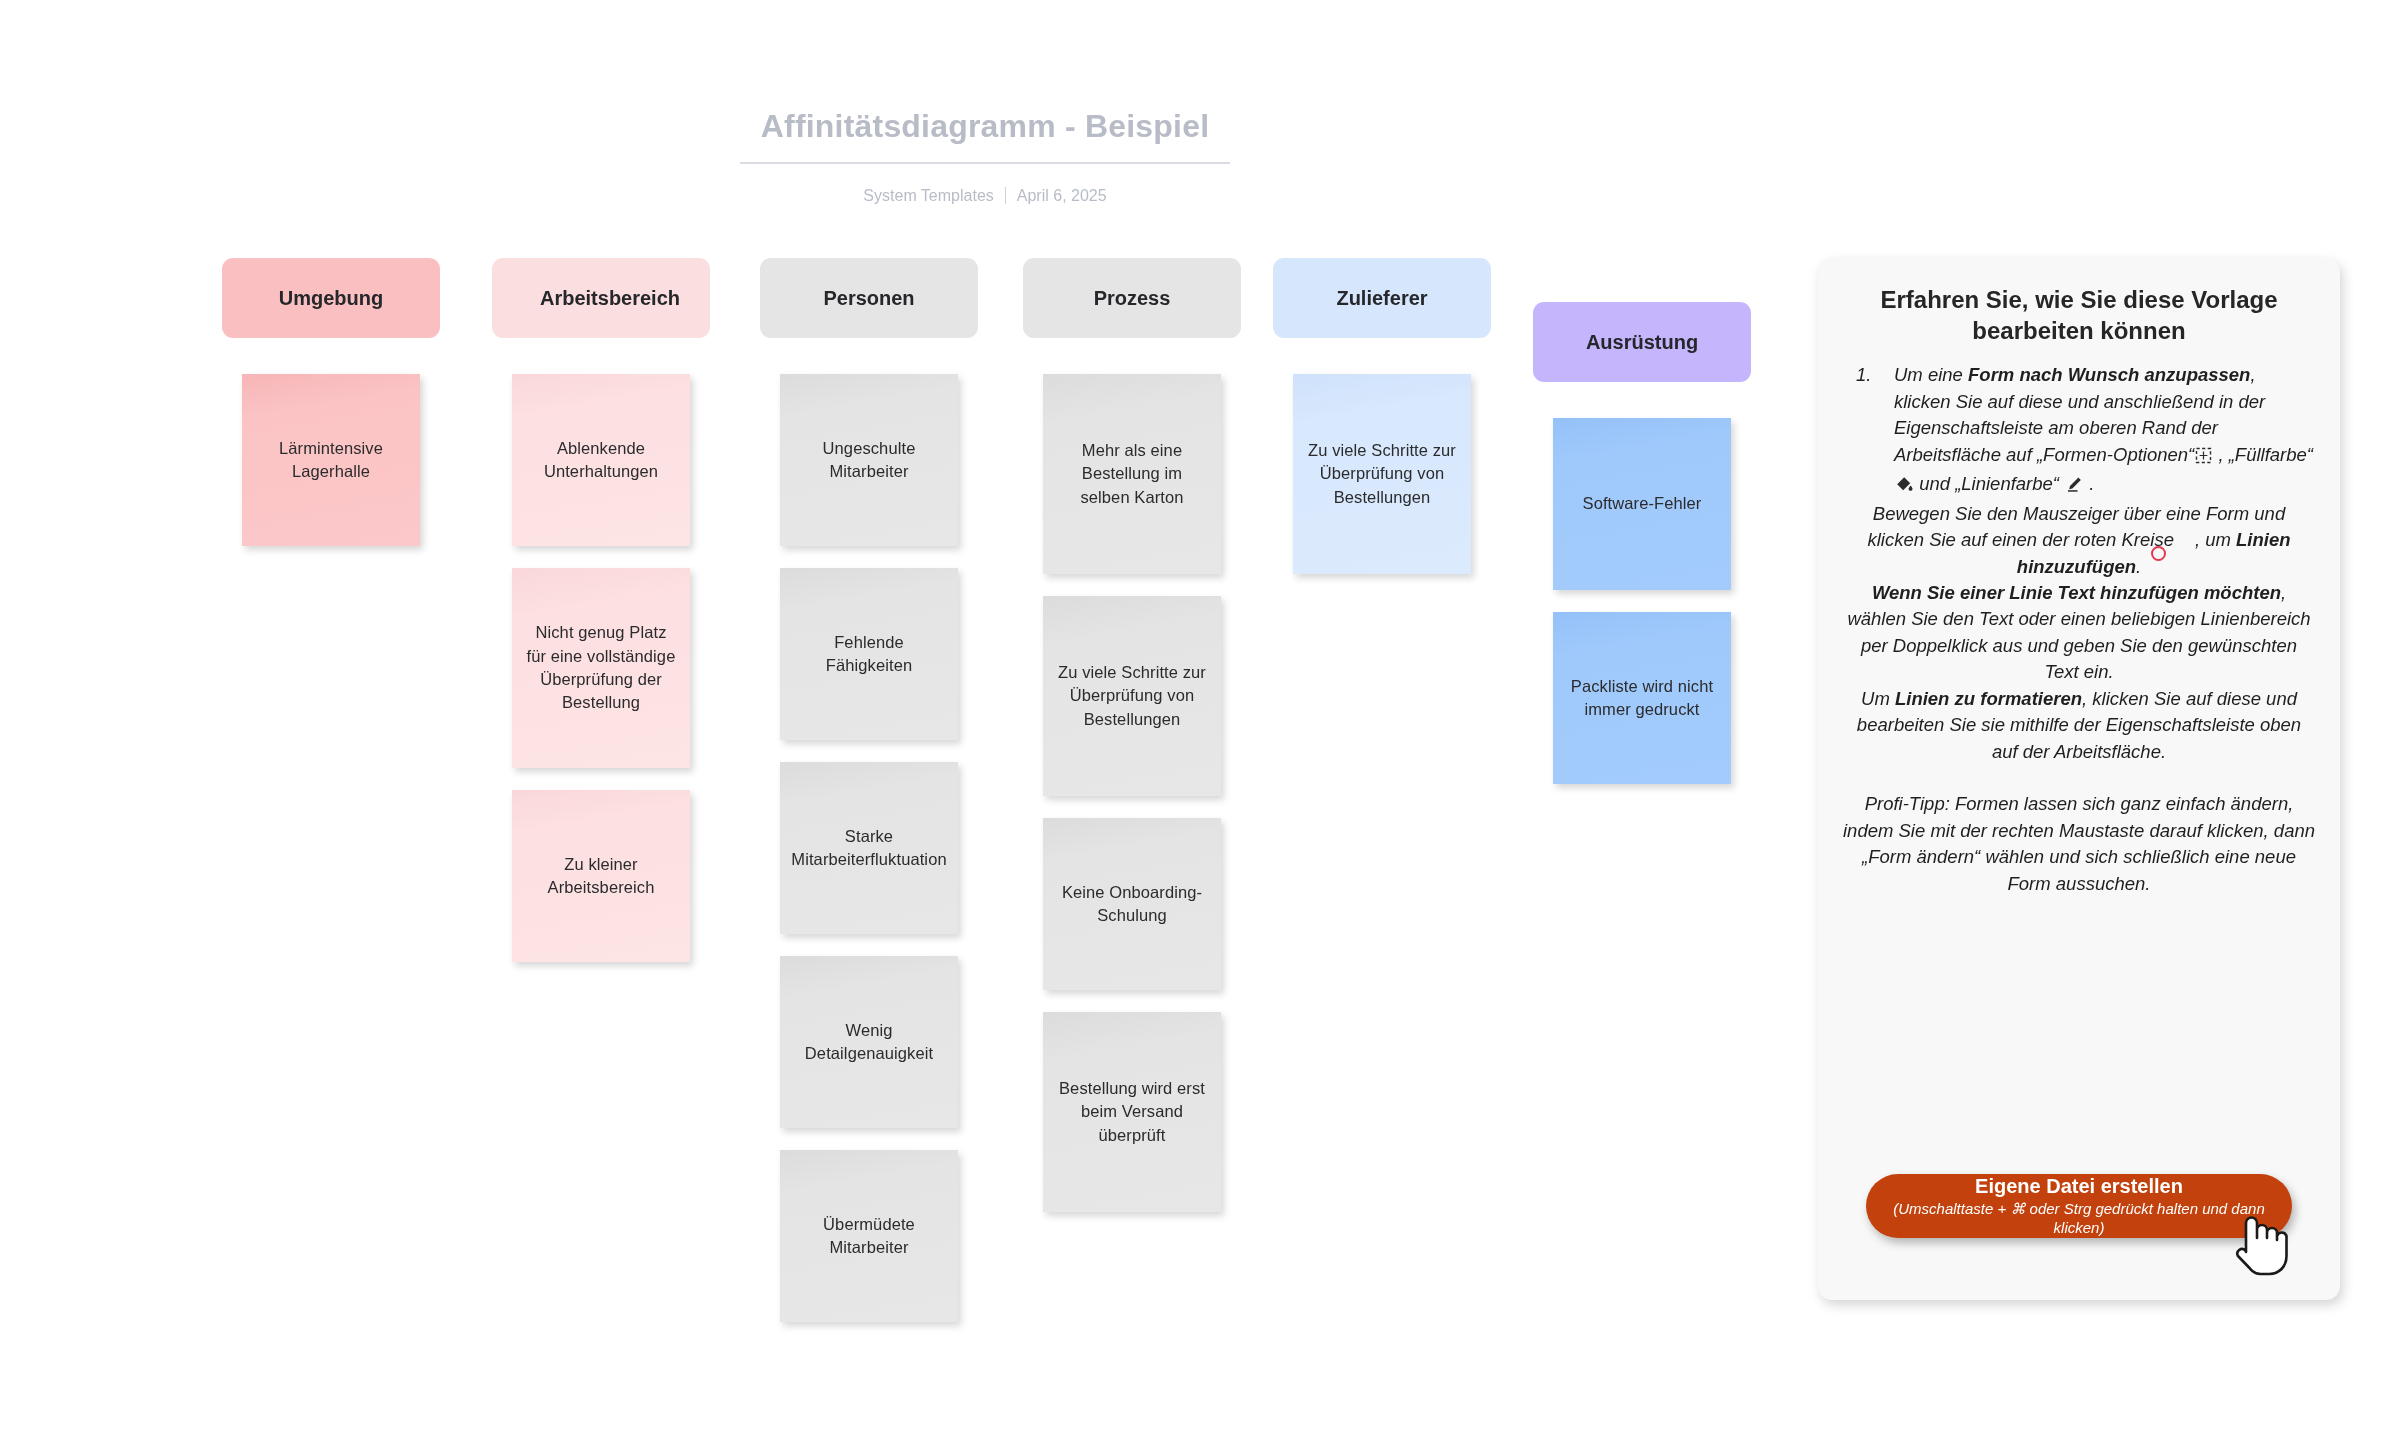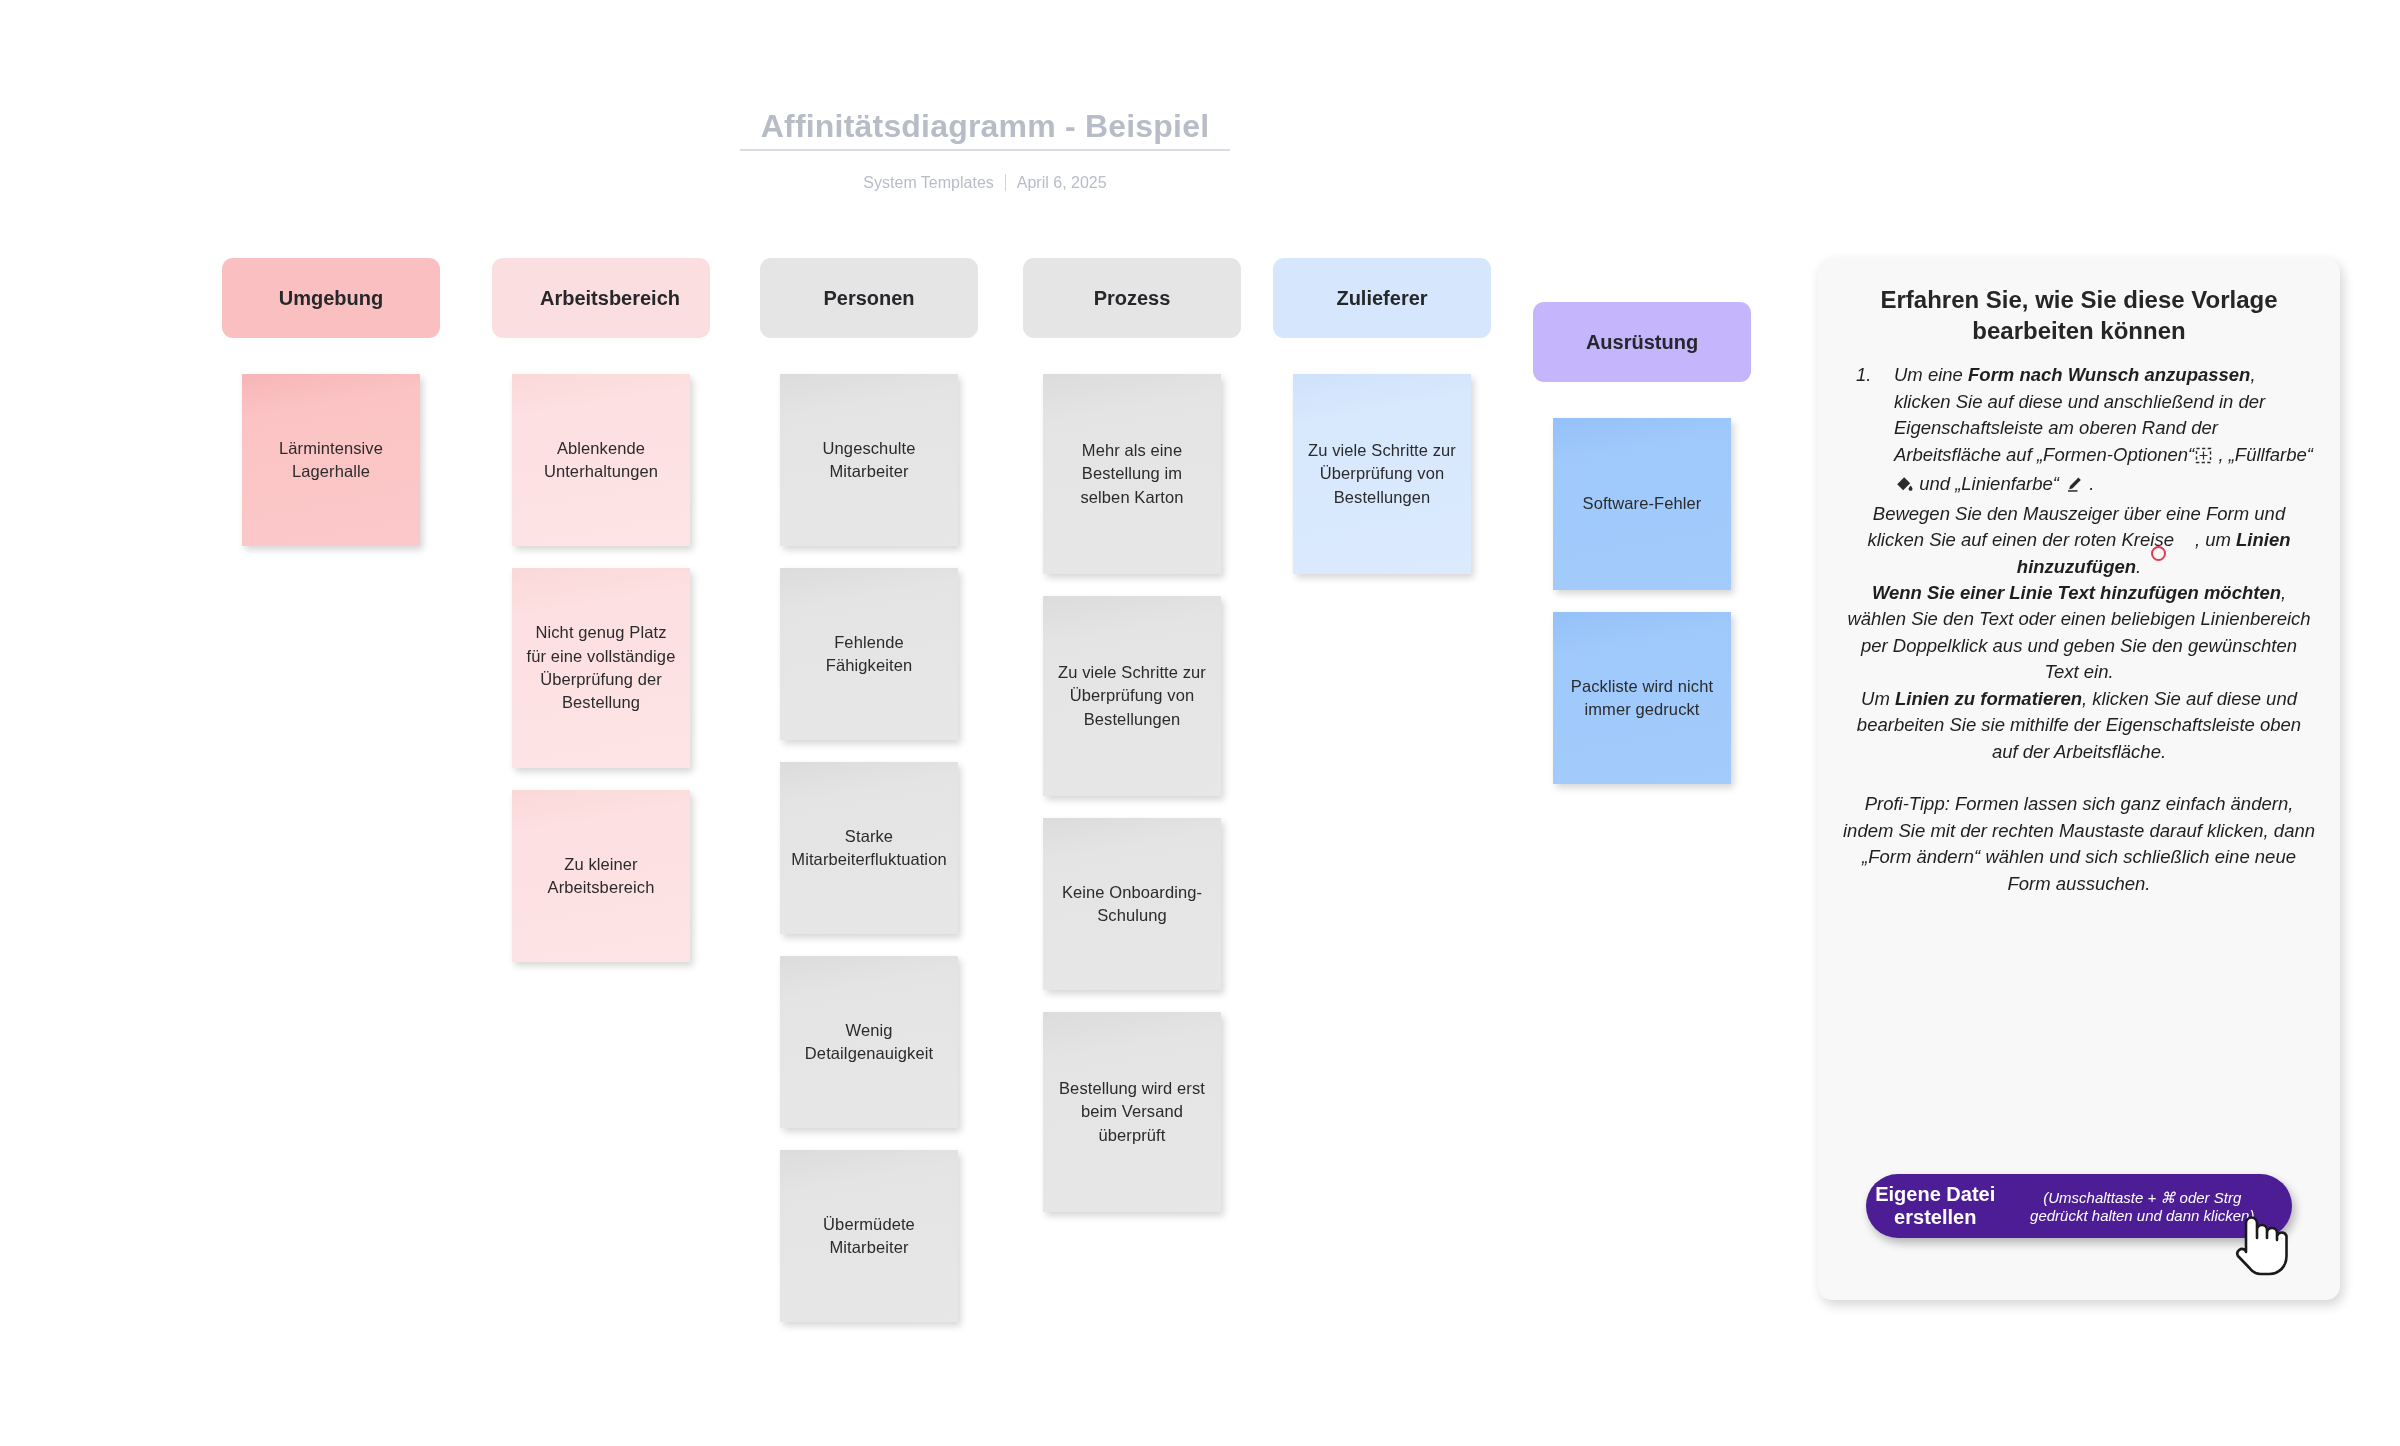--- a/index.html
+++ b/index.html
@@ -23,21 +23,21 @@
     left: 740px;
     top: 108px;
     width: 490px;
     text-align: center;
   }
   #doc-title {
     font-size: 32px;
     font-weight: 700;
     color: #b7bcc6;
     letter-spacing: 0.2px;
-    padding-bottom: 4px;
+    padding-bottom: 17px;
     border-bottom: 2px solid #d9dce2;
     line-height: 1.15;
   }
   #doc-subtitle {
     margin-top: 23px;
     font-size: 16px;
     color: #b7bcc6;
     font-weight: 400;
     display: flex;
     justify-content: center;
@@ -188,25 +188,25 @@
     left: -26px;
   }
 
   
   #cta-button {
     position: absolute;
     left: 1866px;
     top: 1174px;
     width: 426px;
     height: 64px;
-    background: #4c1d95;
+    background: #c2410c;
     border-radius: 34px;
     box-shadow: 3px 5px 10px rgba(0,0,0,0.28);
     display: flex;
-    flex-direction: row;
+    flex-direction: column;
     align-items: center;
     justify-content: center;
     color: #ffffff;
     cursor: pointer;
     border: none;
     box-sizing: border-box;
   }
   #cta-main {
     font-size: 20px;
     font-weight: 700;

